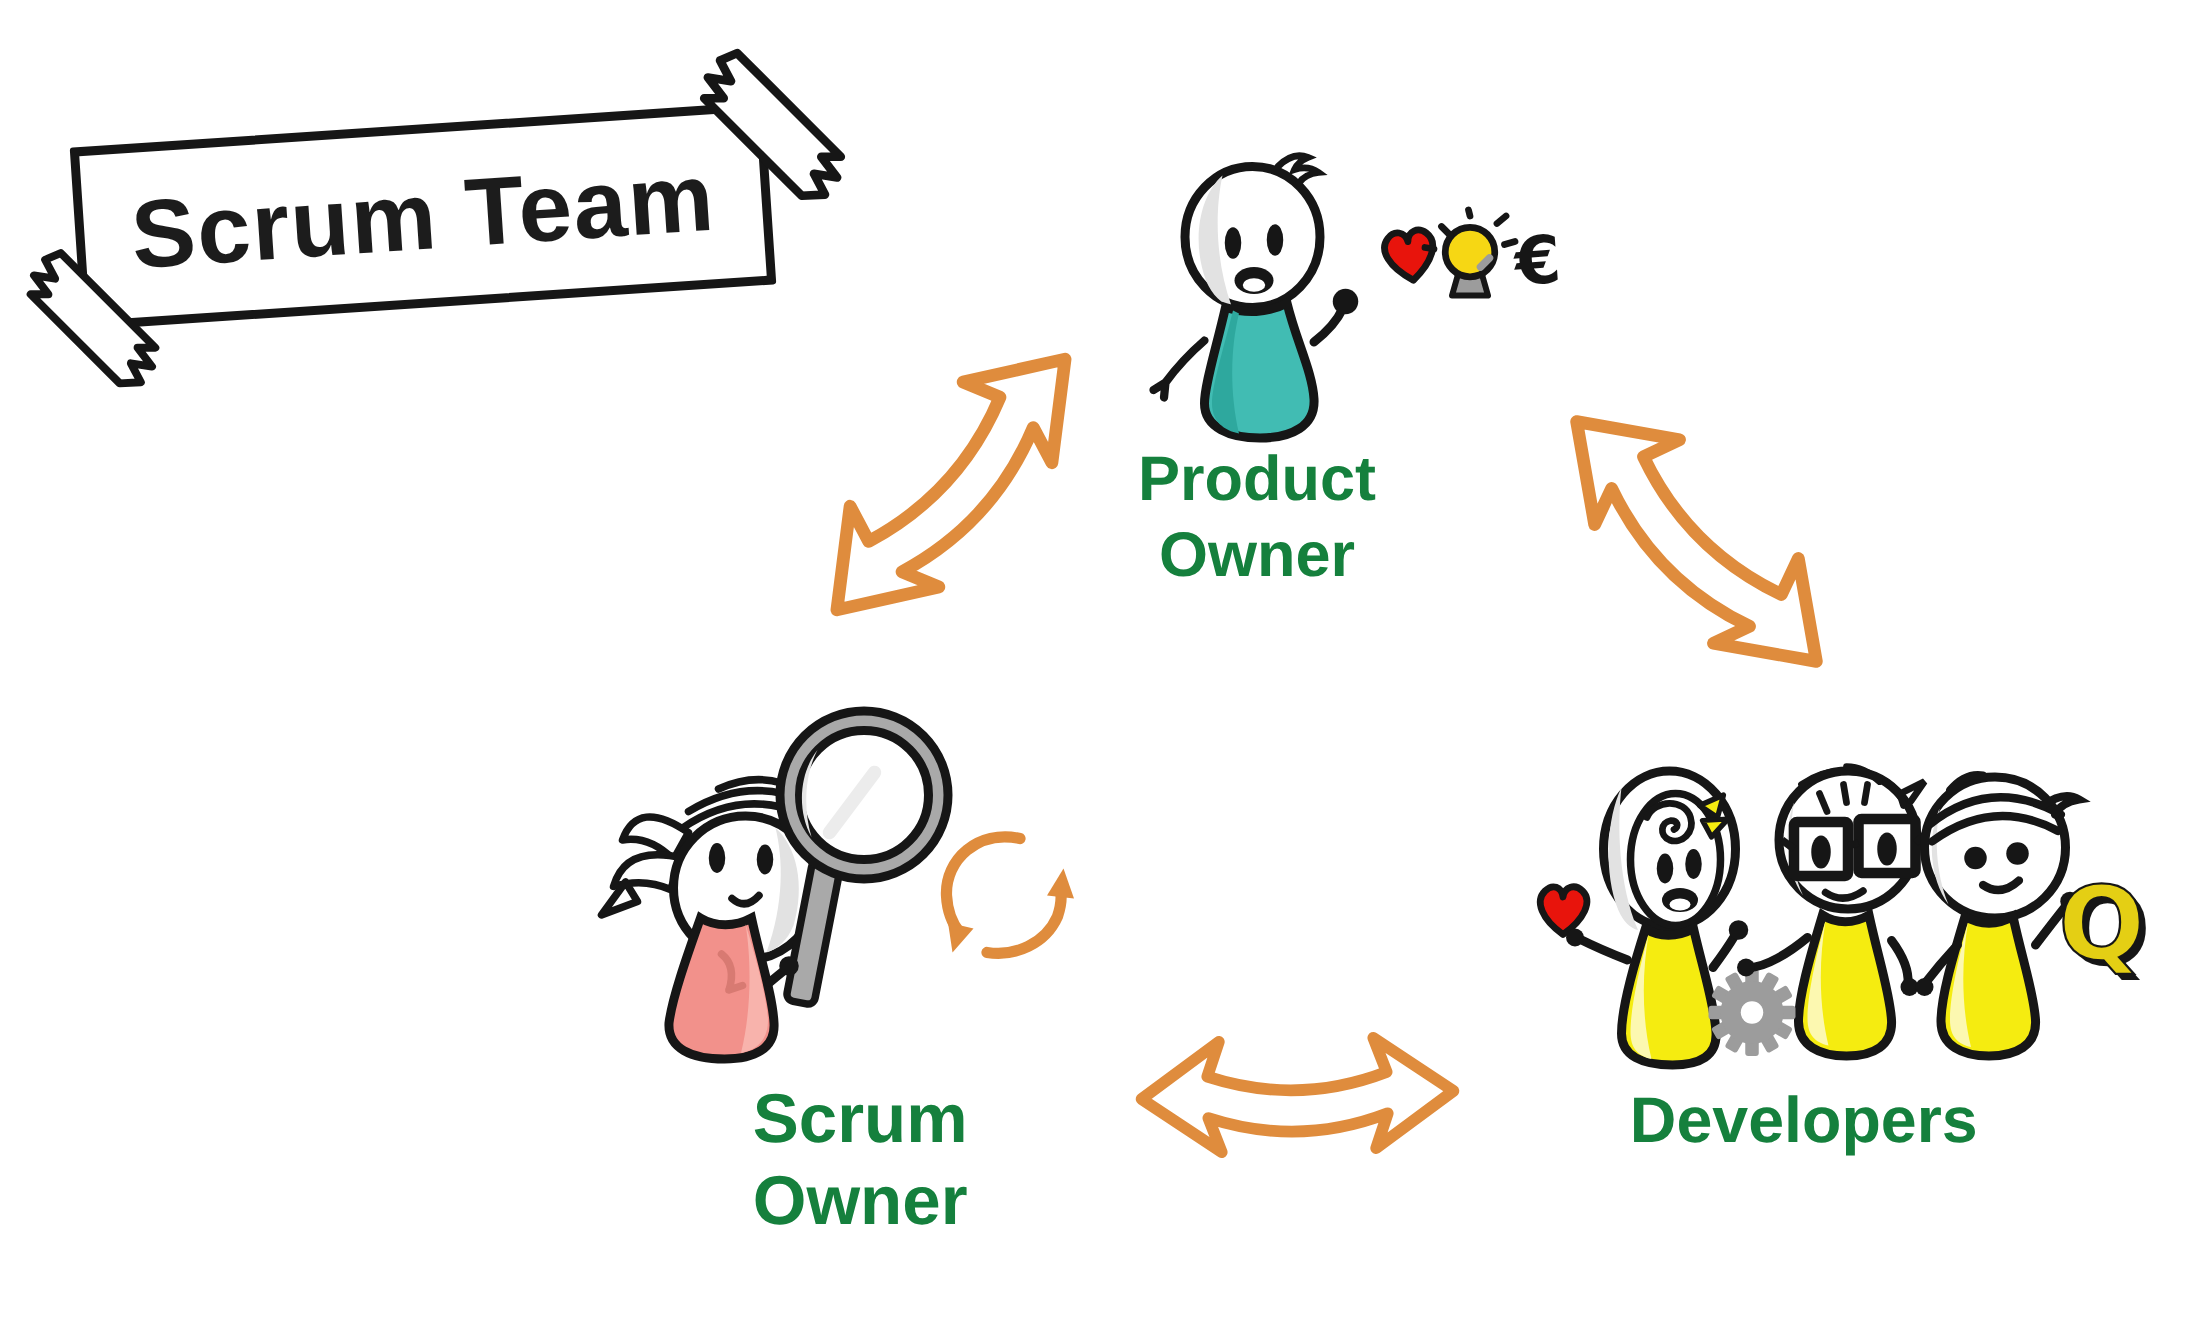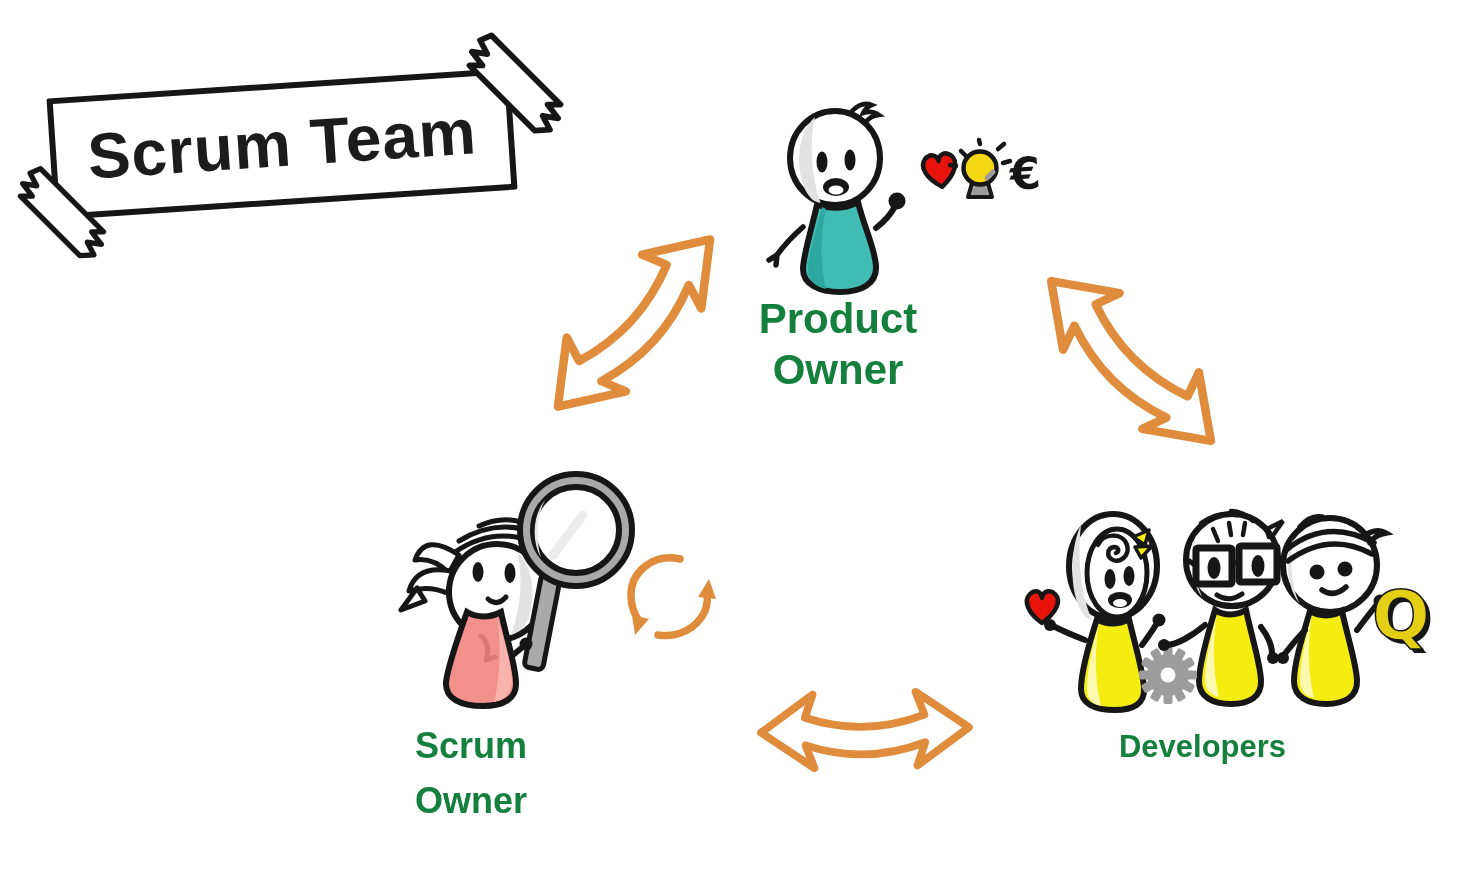--- a/index.html
+++ b/index.html
@@ -7,22 +7,22 @@
           font-family:"Liberation Sans", sans-serif;}
   svg{position:absolute;overflow:visible;}
   
   .banner{position:absolute;left:50px;top:83px;width:452px;height:110px;
           border:6px solid #161616;background:#ffffff;transform:rotate(-3.8deg);
           display:flex;align-items:center;justify-content:center;border-radius:2px;}
   .banner-text{font-size:64px;font-weight:700;color:#1c1c1c;letter-spacing:1px;white-space:nowrap;}
   
   .role-label{position:absolute;font-weight:700;color:#15803d;}
   .po-label{left:738px;top:293px;width:200px;text-align:center;font-size:42px;line-height:51px;}
-  .sm-label{left:415px;top:718px;width:230px;text-align:left;font-size:36px;line-height:55px;}
-  .dev-label{left:1085px;top:722px;width:235px;text-align:center;font-size:31px;line-height:50px;}
+  .sm-label{left:415px;top:718px;width:230px;text-align:right;font-size:46px;line-height:55px;}
+  .dev-label{left:1085px;top:722px;width:235px;text-align:center;font-size:43px;line-height:50px;}
 </style>
 </head>
 <body>
 
 <div class="canvas">
 
   <svg width="0" height="0" style="position:absolute" aria-hidden="true">
     <defs>
       <path id="dblArrow" d="M -113,0 L -56,-40 L -65,-15 Q 0,8 65,-15 L 56,-40 L 113,0 L 56,40 L 65,15 Q 0,38 -65,15 L -56,40 Z" fill="#ffffff" stroke-width="8.5" stroke-linejoin="round" stroke-linecap="round"></path>
     </defs>

